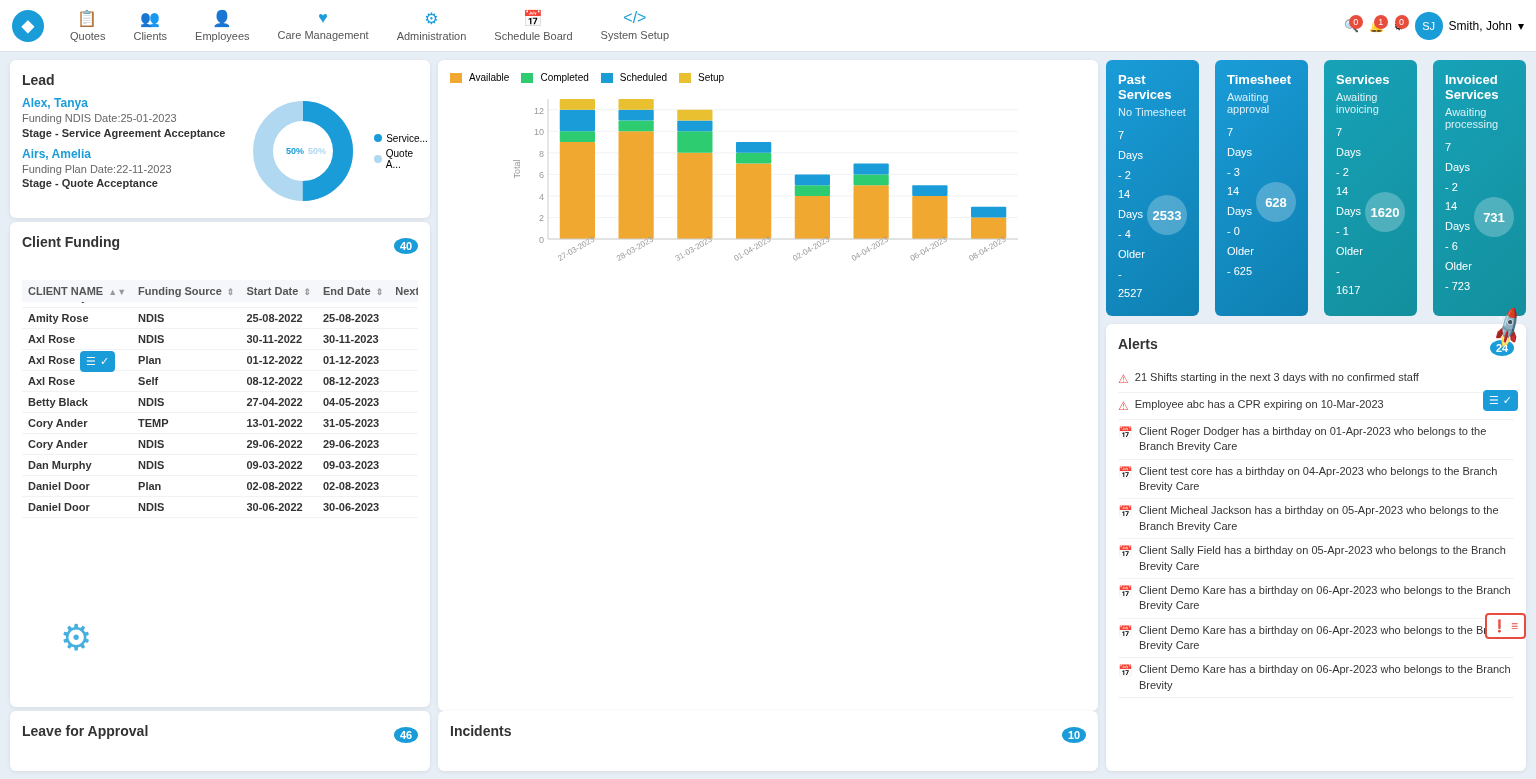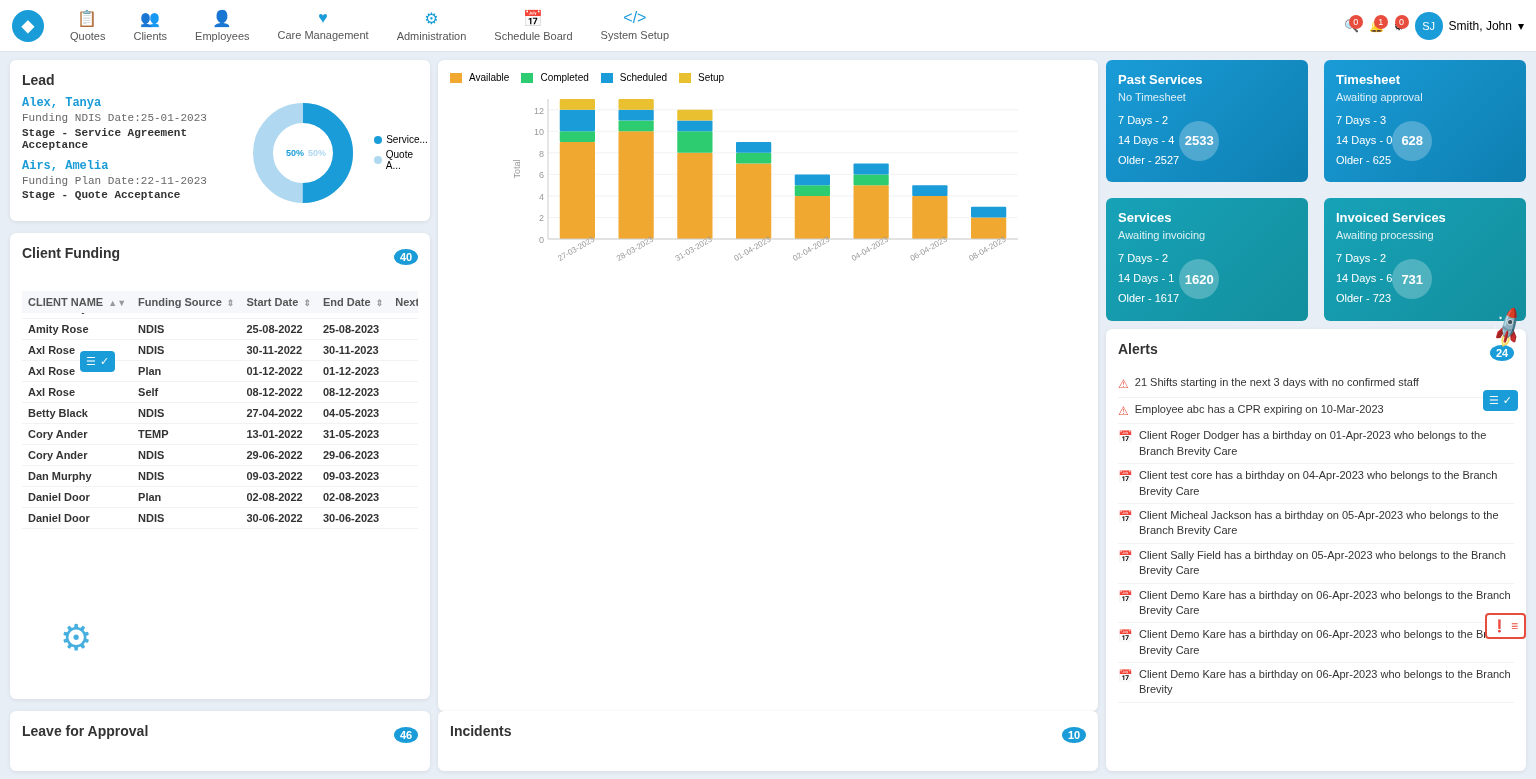--- a/index.html
+++ b/index.html
@@ -40,21 +40,21 @@
     
     .main-content {
       display: flex;
       padding: 8px 10px;
       gap: 8px;
       height: calc(100vh - 52px);
       overflow: hidden;
     }
 
     
-    .left-col { display: flex; flex-direction: column; gap: 12px; width: 420px; flex-shrink: 0; }
+    .left-col { display: flex; flex-direction: column; gap: 4px; width: 420px; flex-shrink: 0; }
     
     .center-col { display: flex; flex-direction: column; gap: 0; flex: 1; min-width: 0; }
     
     .right-col { display: flex; flex-direction: column; gap: 8px; width: 420px; flex-shrink: 0; }
 
     
     .card {
       background: #fff;
       border-radius: 6px;
       padding: 12px;
@@ -94,21 +94,21 @@
     
     .bar-chart-card { flex: 1; min-height: 0; }
     .bar-legend { display: flex; gap: 12px; font-size: 10px; margin-bottom: 6px; flex-wrap: wrap; }
     .legend-rect { width: 12px; height: 10px; display: inline-block; margin-right: 3px; }
     .chart-area { position: relative; height: 200px; }
 
     
     .incidents-card { flex: 0 0 60px; overflow: hidden; }
 
     
-    .services-grid { display: grid; grid-template-columns: 1fr 1fr; gap: 16px; }
+    .services-grid { display: grid; grid-template-columns: 1fr 1fr 1fr 1fr; gap: 16px; }
     .stat-card {
       border-radius: 6px; padding: 12px;
       color: #fff;
     }
     .stat-card.blue { background: linear-gradient(135deg, #1a9cd8, #0e7fb0); }
     .stat-card.teal { background: linear-gradient(135deg, #17a2b8, #138f9d); }
     .stat-inner { display: flex; justify-content: flex-start; align-items: center; }
     .stat-title { font-size: 13px; font-weight: bold; margin-bottom: 4px; }
     .stat-subtitle { font-size: 11px; opacity: 0.85; margin-bottom: 8px; }
     .stat-rows { font-size: 11px; line-height: 1.8; }
@@ -201,21 +201,21 @@
   </div>
 </nav>
 
 <div class="main-content">
 
   <div class="left-col">
 
     <div class="card lead-card">
       <div class="card-title">Lead</div>
       <div style="display:flex; gap:12px;">
-        <div style="flex:1;font-family:Liberation Mono, monospace;">
+        <div style="flex:1;">
           <div class="lead-entry">
             <div class="lead-name">Alex, Tanya</div>
             <div class="lead-detail">Funding NDIS Date:25-01-2023</div>
             <div class="lead-stage">Stage - Service Agreement Acceptance</div>
           </div>
           <div class="lead-entry">
             <div class="lead-name">Airs, Amelia</div>
             <div class="lead-detail">Funding Plan Date:22-11-2023</div>
             <div class="lead-stage">Stage - Quote Acceptance</div>
           </div>

